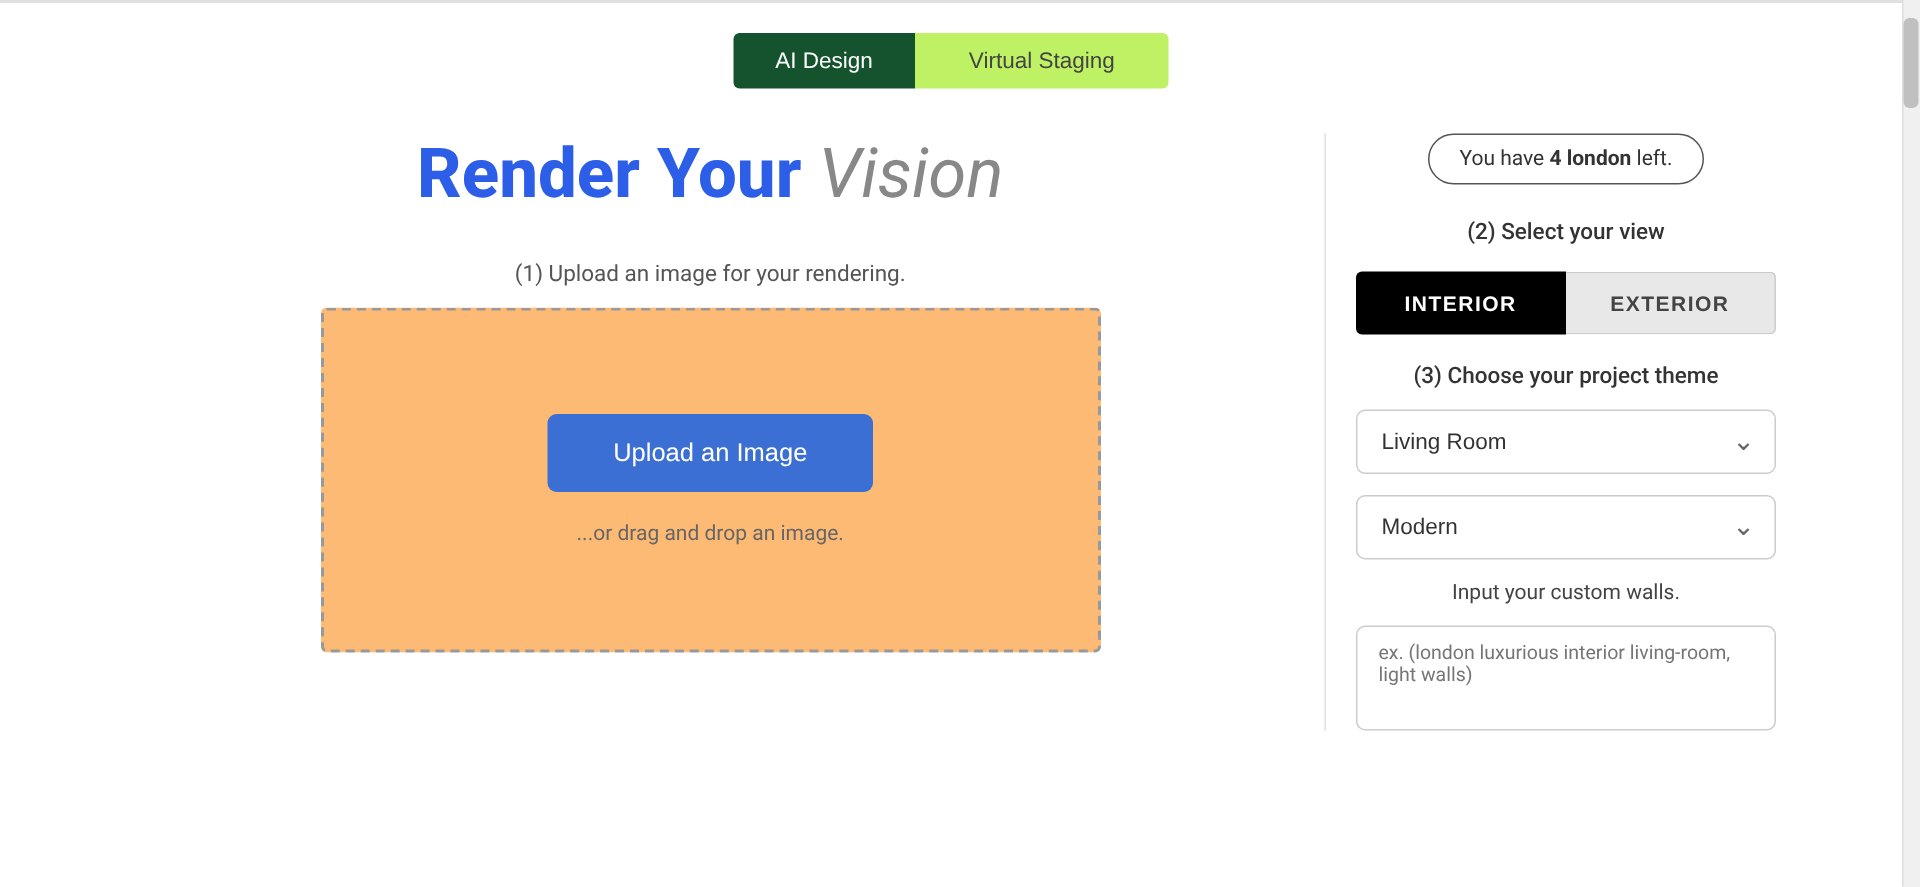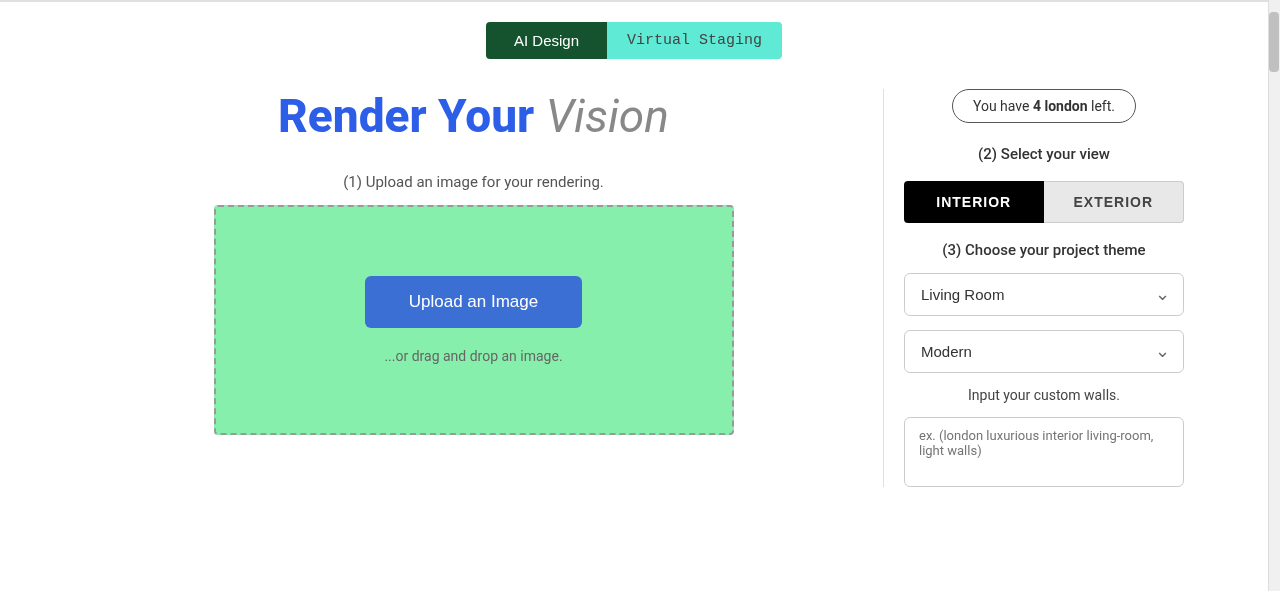--- a/index.html
+++ b/index.html
@@ -60,29 +60,28 @@
       color: white;
       border: none;
       padding: 10px 28px;
       font-size: 15px;
       font-weight: 500;
       cursor: pointer;
       border-radius: 4px 0 0 4px;
     }
 
     .tab-virtual-staging {
-      background: #5eead4;
+      background: #bef264;
       color: #444;
       border: none;
-      padding: 10px 20px;
+      padding: 10px 36px;
       font-size: 15px;
       font-weight: 500;
       cursor: pointer;
       border-radius: 0 4px 4px 0;
-      font-family: Liberation Mono, monospace;
     }
 
     .content-wrapper {
       display: flex;
       width: 100%;
       max-width: 1140px;
       gap: 0;
     }
 
     
@@ -119,21 +118,21 @@
     .upload-zone {
       width: 520px;
       height: 230px;
       border: 2px dashed #999;
       border-radius: 4px;
       display: flex;
       flex-direction: column;
       align-items: center;
       justify-content: center;
       gap: 20px;
-      background: #86efac;
+      background: #fdba74;
     }
 
     .upload-button {
       background: #3b6fd4;
       color: white;
       border: none;
       padding: 16px 44px;
       font-size: 17px;
       font-weight: 500;
       border-radius: 6px;

